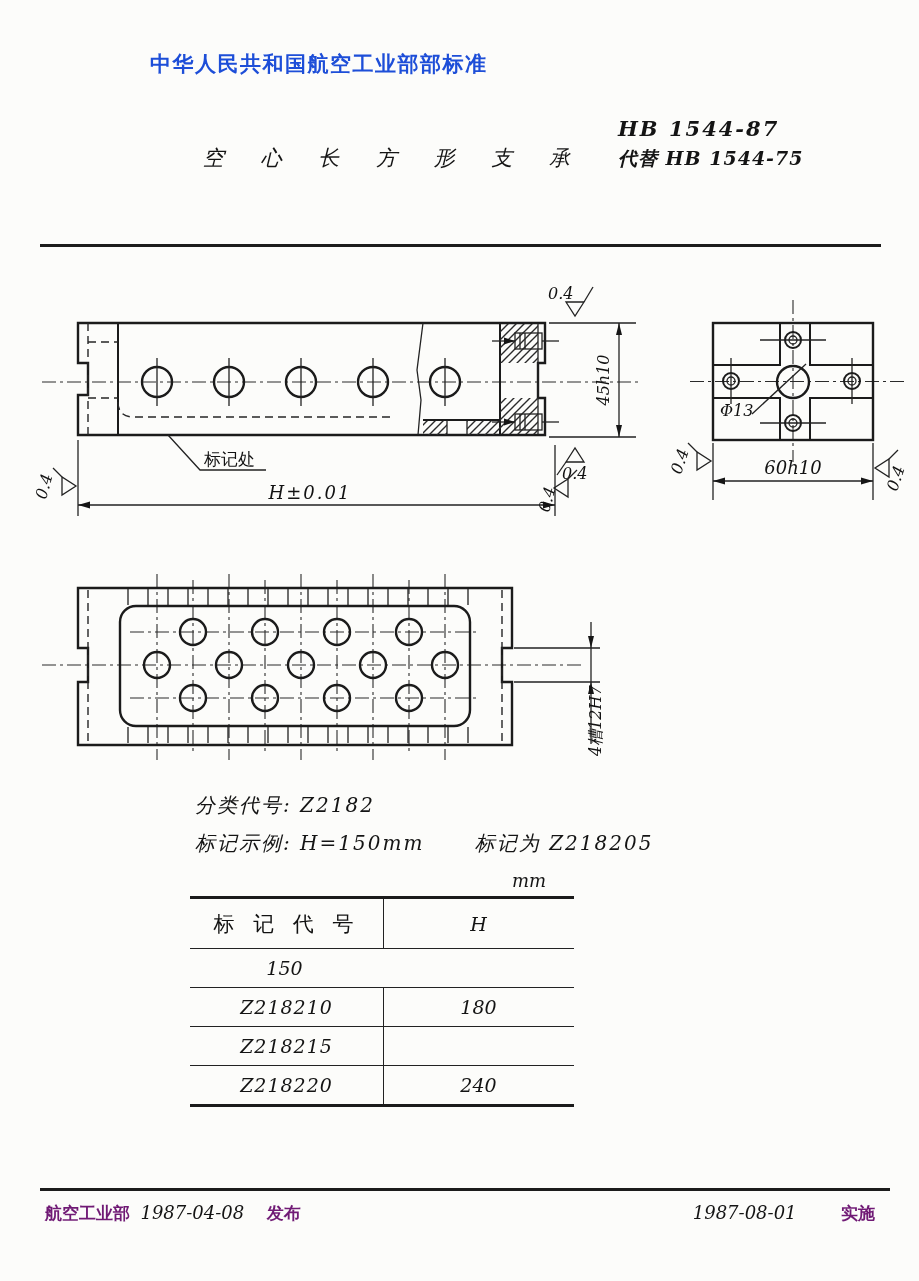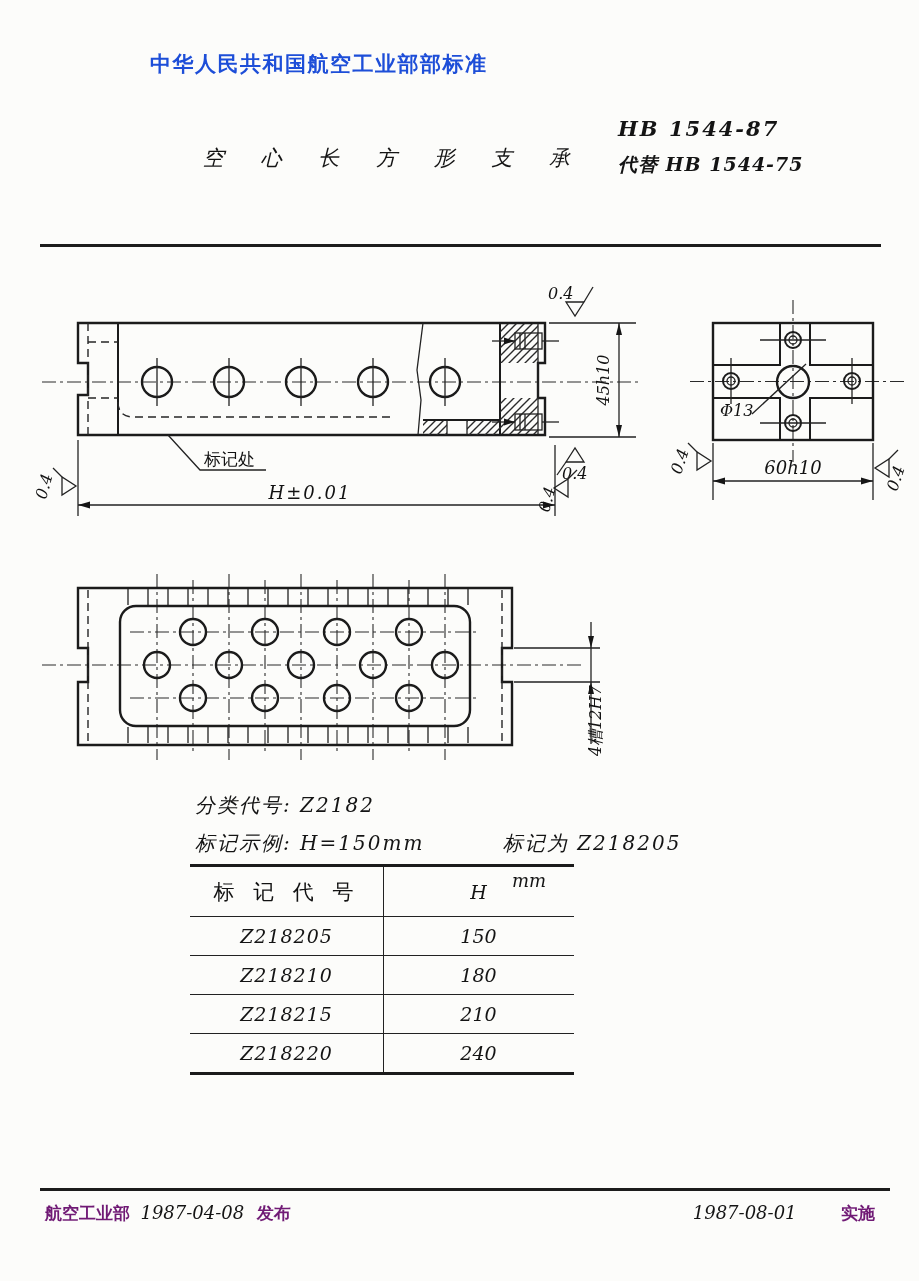--- a/index.html
+++ b/index.html
@@ -20,41 +20,41 @@
   .ln{stroke:#1b1b1b; stroke-width:2.4; fill:none; stroke-linecap:square;}
   .ln2{stroke:#1b1b1b; stroke-width:2; fill:none;}
   .thin{stroke:#222; stroke-width:1.3; fill:none;}
   .cl{stroke:#2a2a2a; stroke-width:1.1; fill:none; stroke-dasharray:14 4 3 4;}
   .hid{stroke:#262626; stroke-width:1.4; fill:none; stroke-dasharray:8 5;}
   .arr{fill:#161616; stroke:none;}
   .dimtxt{font-family:"DejaVu Serif", serif; font-style:italic; font-size:16px; fill:#121212;}
   .dimtxt-lg{font-family:"DejaVu Serif", serif; font-style:italic; font-size:18px; fill:#121212;}
   .cjk{font-family:"DejaVu Serif", serif; font-size:17px; fill:#121212;}
   
-  .tbl{position:absolute; left:190px; top:864px; width:384px;
+  .tbl{position:absolute; left:190px; top:896px; width:384px;
        border-top:3px solid #1b1b1b; border-bottom:3px solid #1b1b1b;}
   .tr{display:flex; border-top:1.5px solid #222;}
   .tr:first-child{border-top:none;}
   .td1{width:193px; border-right:1.5px solid #222; display:flex; align-items:center; justify-content:center;}
   .td2{width:189px; display:flex; align-items:center; justify-content:center;}
   .hdr-row{height:49px;}
   .data-row{height:38px;}
 </style>
 </head>
 <body>
 
 <div class="page">
 
   <div class="abs print" style="left:150px; top:50px; font-size:21px; letter-spacing:1.5px;">中华人民共和国航空工业部部标准</div>
 
   <div class="abs hw" style="left:618px; top:116px; font-size:21px; letter-spacing:2px; font-weight:bold;">HB 1544-87</div>
 
   <div class="abs hw" style="left:195px; top:144px; font-size:21px; letter-spacing:15px;margin-left:8px;">空 心 长 方 形 支 承</div>
 
-  <div class="abs hw" style="left:618px; top:152px; font-size:19px; letter-spacing:1px; font-weight:bold;">代替 HB 1544-75</div>
+  <div class="abs hw" style="left:618px; top:146px; font-size:19px; letter-spacing:1px; font-weight:bold;">代替 HB 1544-75</div>
 
   <div class="abs rule" style="left:40px; top:244px; width:841px; height:3px;"></div>
 
   <svg width="919" height="1281" viewBox="0 0 919 1281">
     <defs>
       <pattern id="hatch" patternUnits="userSpaceOnUse" width="8" height="8">
         <path d="M-2,10 L10,-2 M-2,2 L2,-2 M6,10 L10,6" stroke="#2a2a2a" stroke-width="1.4"></path>
       </pattern>
     </defs>
 
@@ -242,54 +242,52 @@
       <line class="thin" x1="591" y1="622" x2="591" y2="744"></line>
       <polygon class="arr" points="591,648 588,636 594,636"></polygon>
       <polygon class="arr" points="591,682 588,694 594,694"></polygon>
       <text class="dimtxt" x="601" y="756" transform="rotate(-90 601 756)">4槽12H7</text>
     </g>
   </svg>
 
   <div class="abs hw" style="left:195px; top:792px; font-size:20px; letter-spacing:2px;">分类代号: Z2182</div>
   <div class="abs" style="left:195px; top:830px;">
     <span class="hw" style="font-size:20px; letter-spacing:2px;">标记示例: H=150mm</span>
-    <span class="hw" style="font-size:20px; letter-spacing:2px; margin-left:74px;">标记为 Z218205</span>
+    <span class="hw" style="font-size:20px; letter-spacing:2px; margin-left:46px;">标记为 Z218205</span>
   </div>
 
   <div class="abs hw" style="left:512px; top:870px; font-size:18px;">mm</div>
 
   <div class="tbl">
     <div class="tr hdr-row">
       <div class="td1 cjk" style="font-size:21px; letter-spacing:6px;">标 记 代 号</div>
       <div class="td2 hw" style="font-size:19px;">H</div>
     </div>
     <div class="tr data-row">
-      <div class="td1 hw" style="font-size:19px; letter-spacing:1px;">Z218205</div>
       <div class="td2 hw" style="font-size:19px;">150</div>
     </div>
     <div class="tr data-row">
       <div class="td1 hw" style="font-size:19px; letter-spacing:1px;">Z218210</div>
       <div class="td2 hw" style="font-size:19px;">180</div>
     </div>
     <div class="tr data-row">
       <div class="td1 hw" style="font-size:19px; letter-spacing:1px;">Z218215</div>
-      <div class="td2 hw" style="font-size:19px;">210</div>
     </div>
     <div class="tr data-row">
       <div class="td1 hw" style="font-size:19px; letter-spacing:1px;">Z218220</div>
       <div class="td2 hw" style="font-size:19px;">240</div>
     </div>
   </div>
 
   <div class="abs rule" style="left:40px; top:1188px; width:850px; height:3px;"></div>
   <div class="abs" style="left:45px; top:1202px; width:830px; display:flex; justify-content:space-between; align-items:baseline;">
     <div>
       <span class="print-reg" style="font-size:17px;">航空工业部</span>
       <span class="hw" style="font-size:18px; margin-left:6px;">1987-04-08</span>
-      <span class="print-reg" style="font-size:17px; margin-left:8px;">发布</span>
+      <span class="print-reg" style="font-size:17px; margin-left:18px;">发布</span>
     </div>
     <div>
       <span class="hw" style="font-size:18px;">1987-08-01</span>
       <span class="print-reg" style="font-size:17px; margin-left:40px;">实施</span>
     </div>
   </div>
 
 </div>
 
 </body></html>

